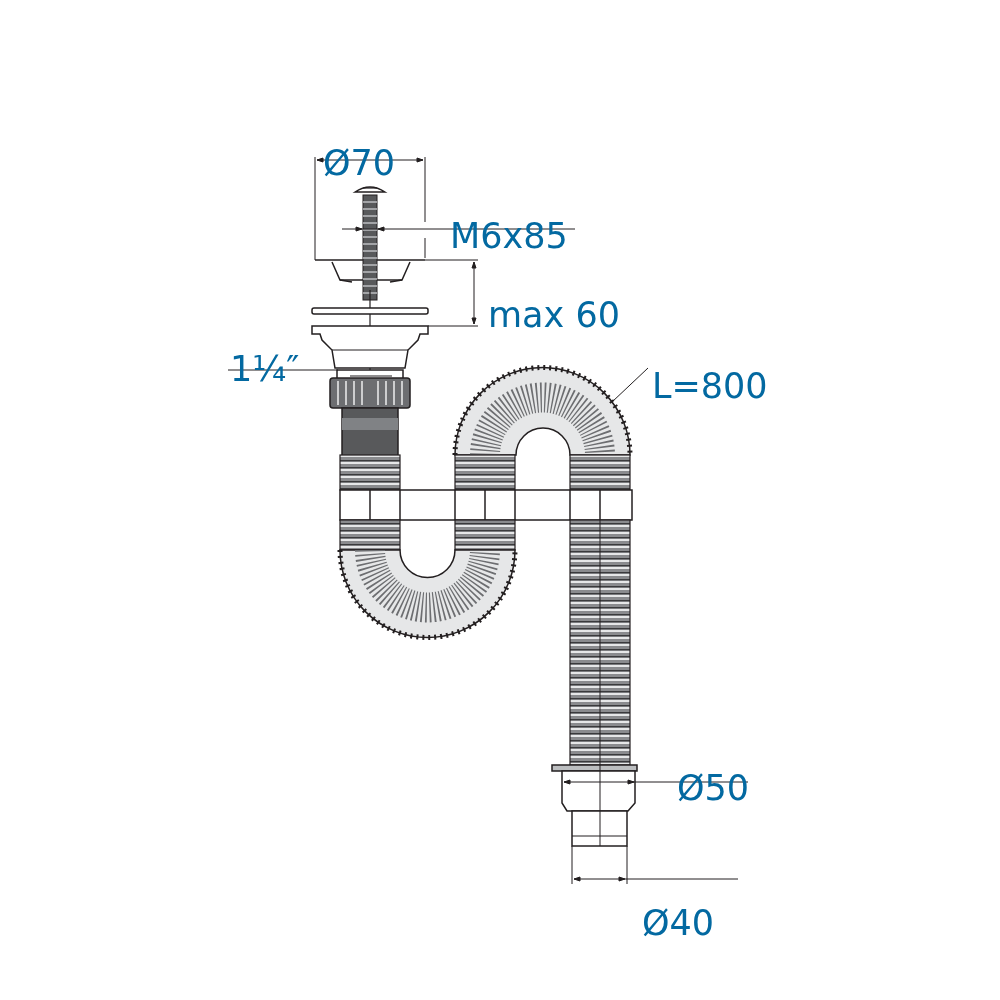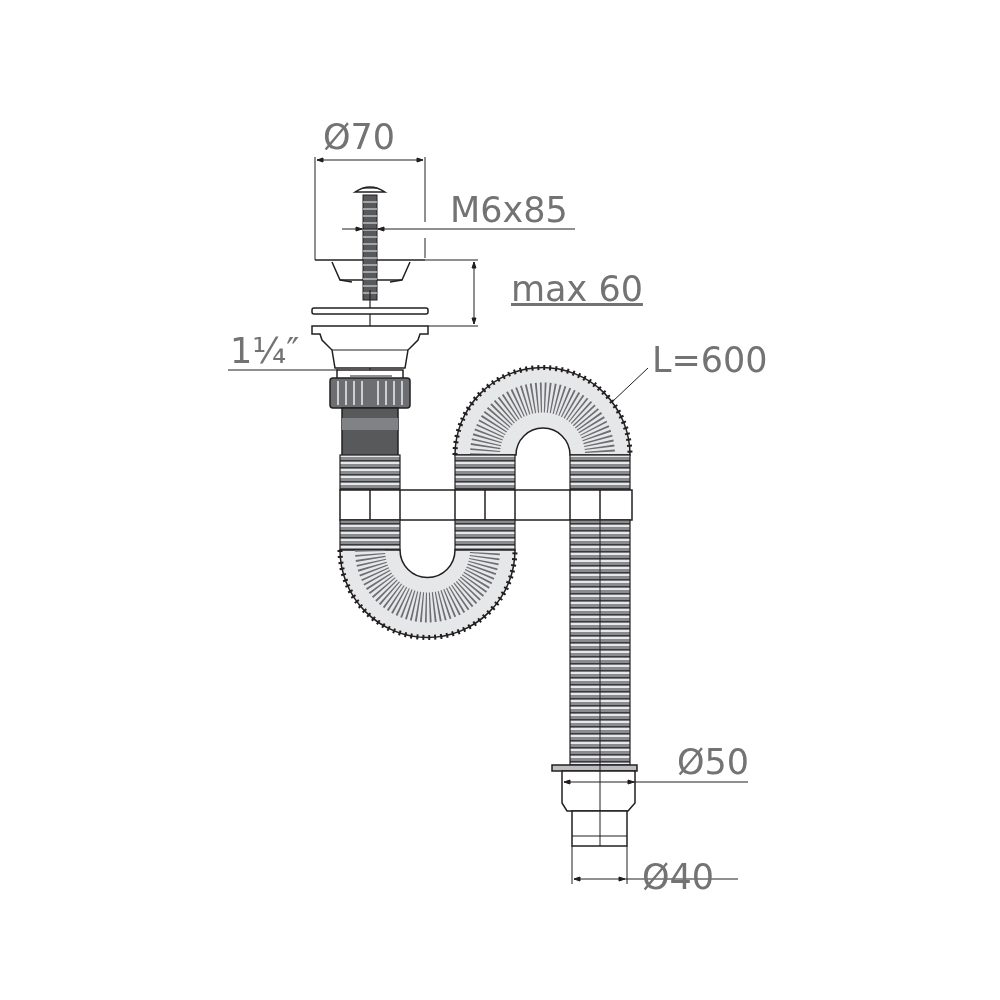--- a/index.html
+++ b/index.html
@@ -1,18 +1,18 @@
 <!DOCTYPE html>
 <html><head>
 <meta charset="utf-8">
 <style>
   html, body { margin:0; padding:0; background:#ffffff; }
   body { width:1000px; height:1000px; position:relative; overflow:hidden; font-family:"DejaVu Sans", sans-serif; }
   #drawing { position:absolute; left:0; top:0; width:1000px; height:1000px; }
-  .lbl { position:absolute; font-family:"DejaVu Sans", sans-serif; color:#737373; font-size:35px; line-height:1; white-space:nowrap; letter-spacing:0px; }
+  .lbl { position:absolute; font-family:"DejaVu Sans", sans-serif; color:#0369a1; font-size:35px; line-height:1; white-space:nowrap; letter-spacing:0px;margin-top:26px; }
 </style>
 </head>
 <body>
 
 <svg id="drawing" viewBox="0 0 1000 1000" xmlns="http://www.w3.org/2000/svg">
   <defs>
     <pattern id="corrV" width="8" height="7" patternUnits="userSpaceOnUse">
       <rect width="8" height="7" fill="#8a8b8e"></rect>
       <rect y="0" width="8" height="2" fill="#e6e7e8"></rect>
       <rect y="5" width="8" height="1.2" fill="#3a3a3c"></rect>
@@ -149,17 +149,17 @@
   <g stroke="#231f20" stroke-width="1">
     <line x1="572" y1="846" x2="572" y2="884"></line>
     <line x1="627" y1="846" x2="627" y2="884"></line>
     <line x1="574" y1="879" x2="738" y2="879"></line>
     <path d="M574,879 l6,-2 l0,4 z M625,879 l-6,-2 l0,4 z" fill="#231f20"></path>
   </g>
 </svg>
 
 <div class="lbl" style="left:323px; top:120px;">Ø70</div>
 <div class="lbl" style="left:450px; top:193px;">M6x85</div>
-<div class="lbl" style="left:511px; top:272px;text-decoration:underline;">max 60</div>
-<div class="lbl" style="left:230px; top:334px;">1¼″</div>
-<div class="lbl" style="left:652px; top:343px;">L=600</div>
+<div class="lbl" style="left:488px; top:272px;">max 60</div>
+<div class="lbl" style="left:230px; top:326px;">1¼″</div>
+<div class="lbl" style="left:652px; top:343px;">L=800</div>
 <div class="lbl" style="left:677px; top:745px;">Ø50</div>
-<div class="lbl" style="left:642px; top:860px;text-align:right;">Ø40</div>
+<div class="lbl" style="left:642px; top:880px;text-align:right;">Ø40</div>
 
 </body></html>

